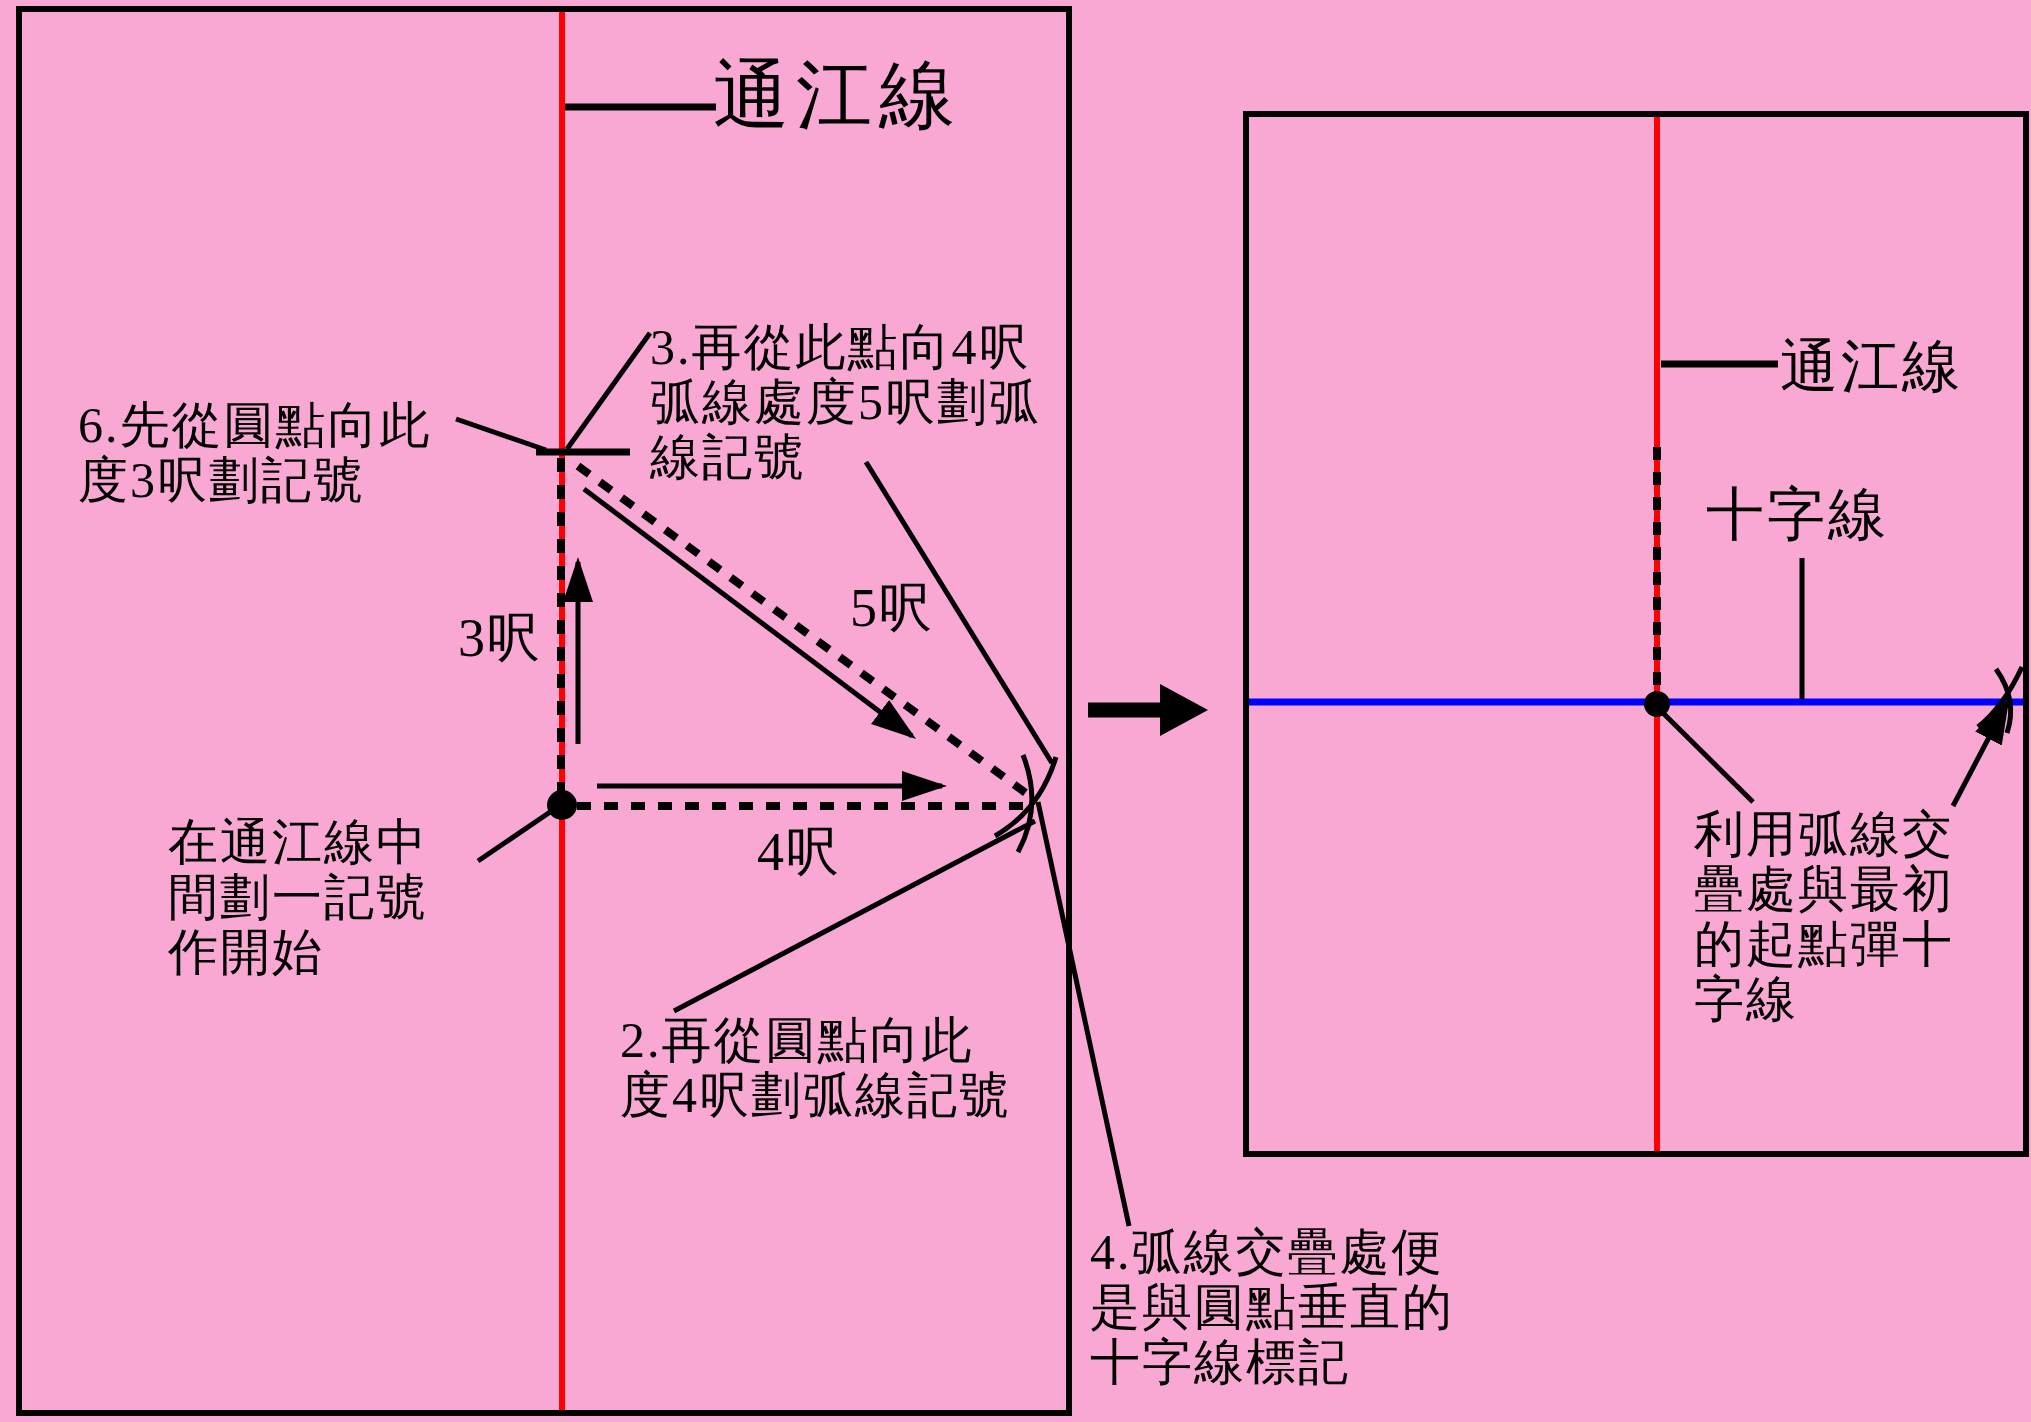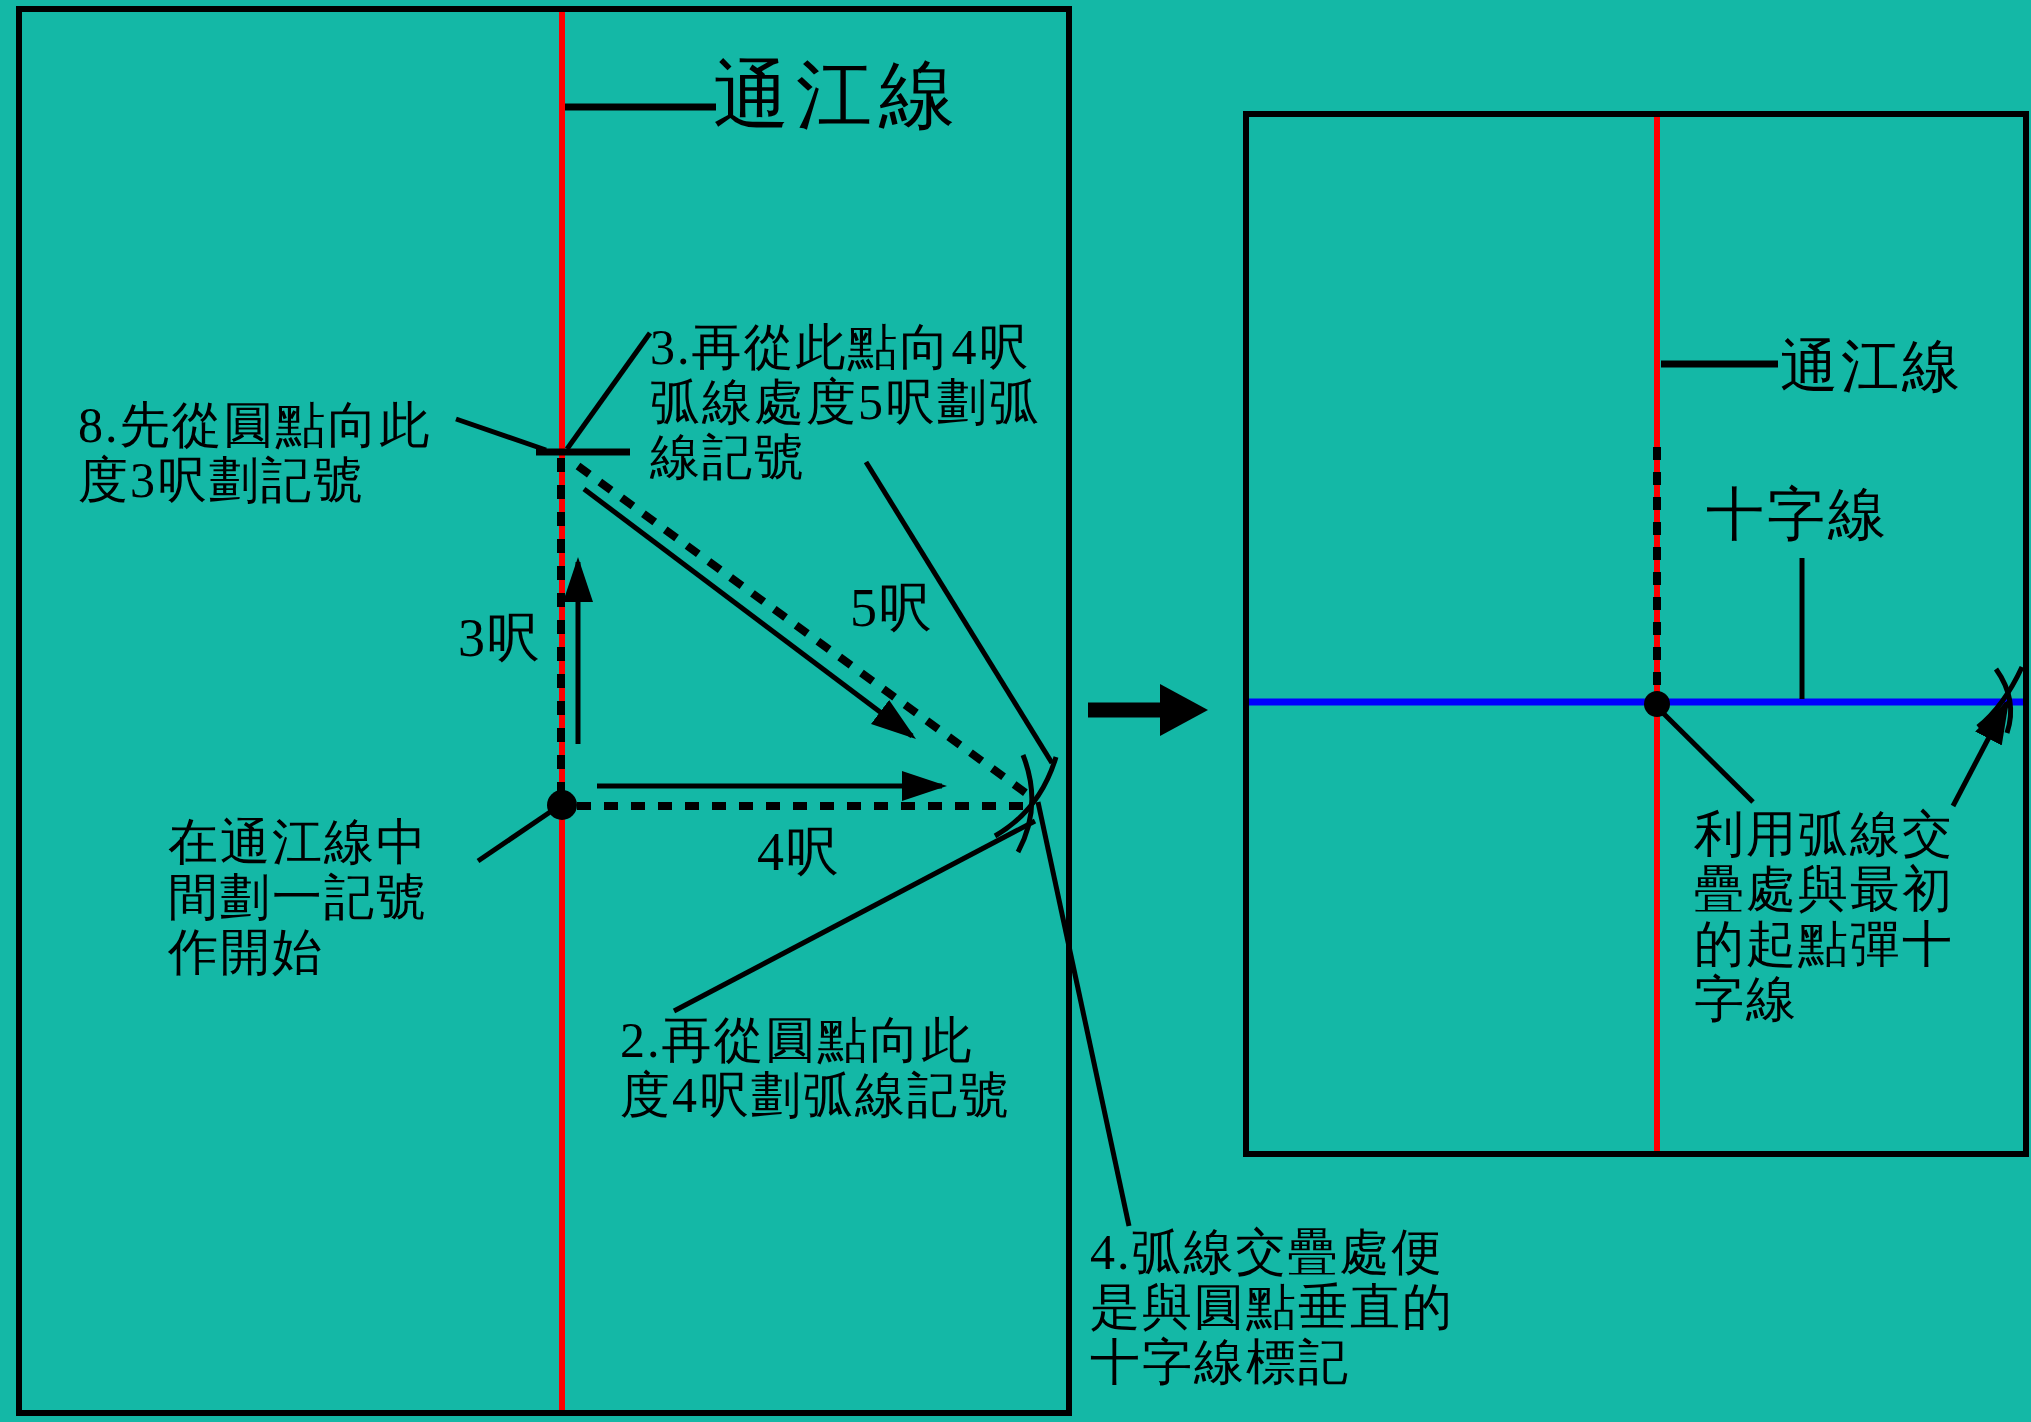--- a/index.html
+++ b/index.html
@@ -1,19 +1,19 @@
 <!DOCTYPE html>
 <html><head>
 <meta charset="utf-8">
 <style>
   html,body{margin:0;padding:0;background:#ffffff;}
   .canvas{
     position:relative;
     width:2031px;height:1422px;
-    background:#14b8a6;
+    background:#f9a8d4;
     font-family:"Liberation Serif","DejaVu Serif",serif;
     color:#000;
     overflow:hidden;
   }
   .canvas svg{position:absolute;left:0;top:0;}
   .label{
     position:absolute;
     white-space:pre-line;
     font-size:50px;
     line-height:55px;
@@ -87,21 +87,21 @@
       <line x1="1661" y1="711" x2="1753" y2="802" stroke="#000000" stroke-width="5"></line>
       <line x1="1953" y1="806" x2="2007" y2="703" stroke="#000000" stroke-width="5" marker-end="url(#ah)"></line>
 
       <path d="M 1996,669 Q 2018,700 2007,733" fill="none" stroke="#000000" stroke-width="5"></path>
       <path d="M 2022,667 Q 2004,706 1978,727" fill="none" stroke="#000000" stroke-width="5"></path>
     </g>
   </svg>
 
   <div class="label big" style="left:713px;top:54px;">通江線</div>
 
-  <div class="label" style="left:78px;top:398px;">8.先從圓點向此
+  <div class="label" style="left:78px;top:398px;">6.先從圓點向此
 度3呎劃記號</div>
 
   <div class="label" style="left:650px;top:320px;">3.再從此點向4呎
 弧線處度5呎劃弧
 線記號</div>
 
   <div class="label meas" style="left:458px;top:610px;">3呎</div>
 
   <div class="label meas" style="left:850px;top:580px;">5呎</div>
 

